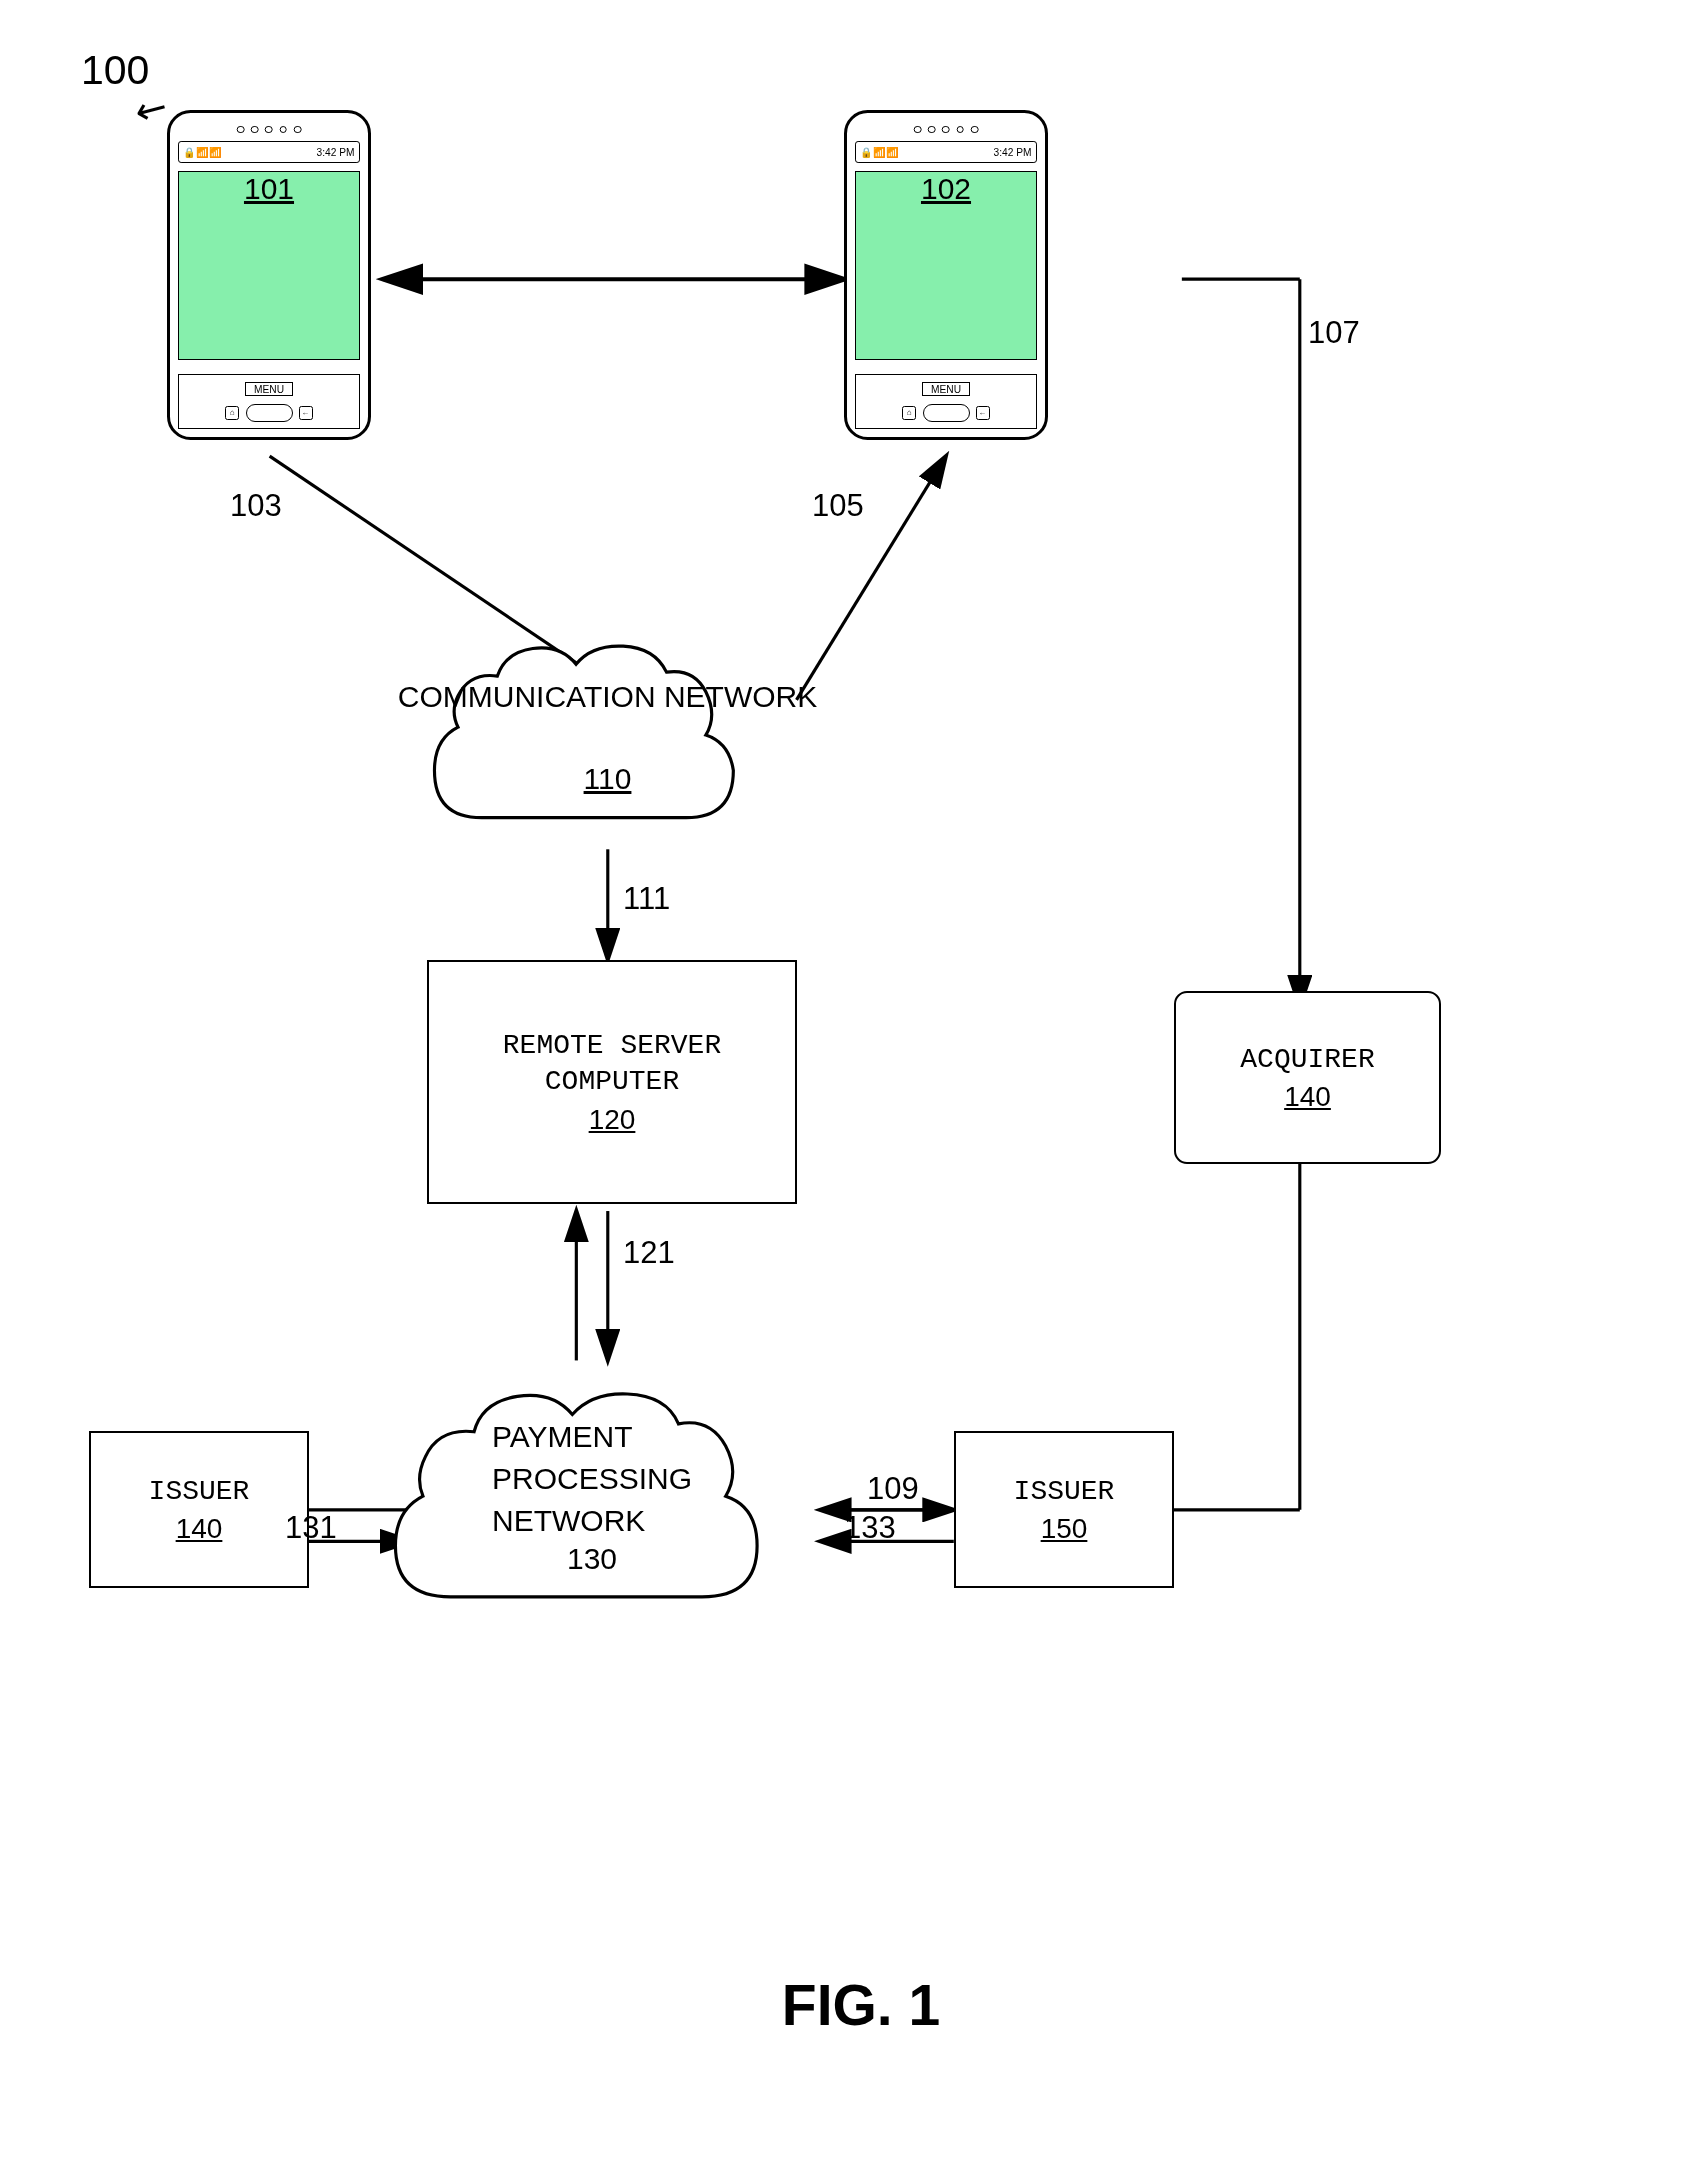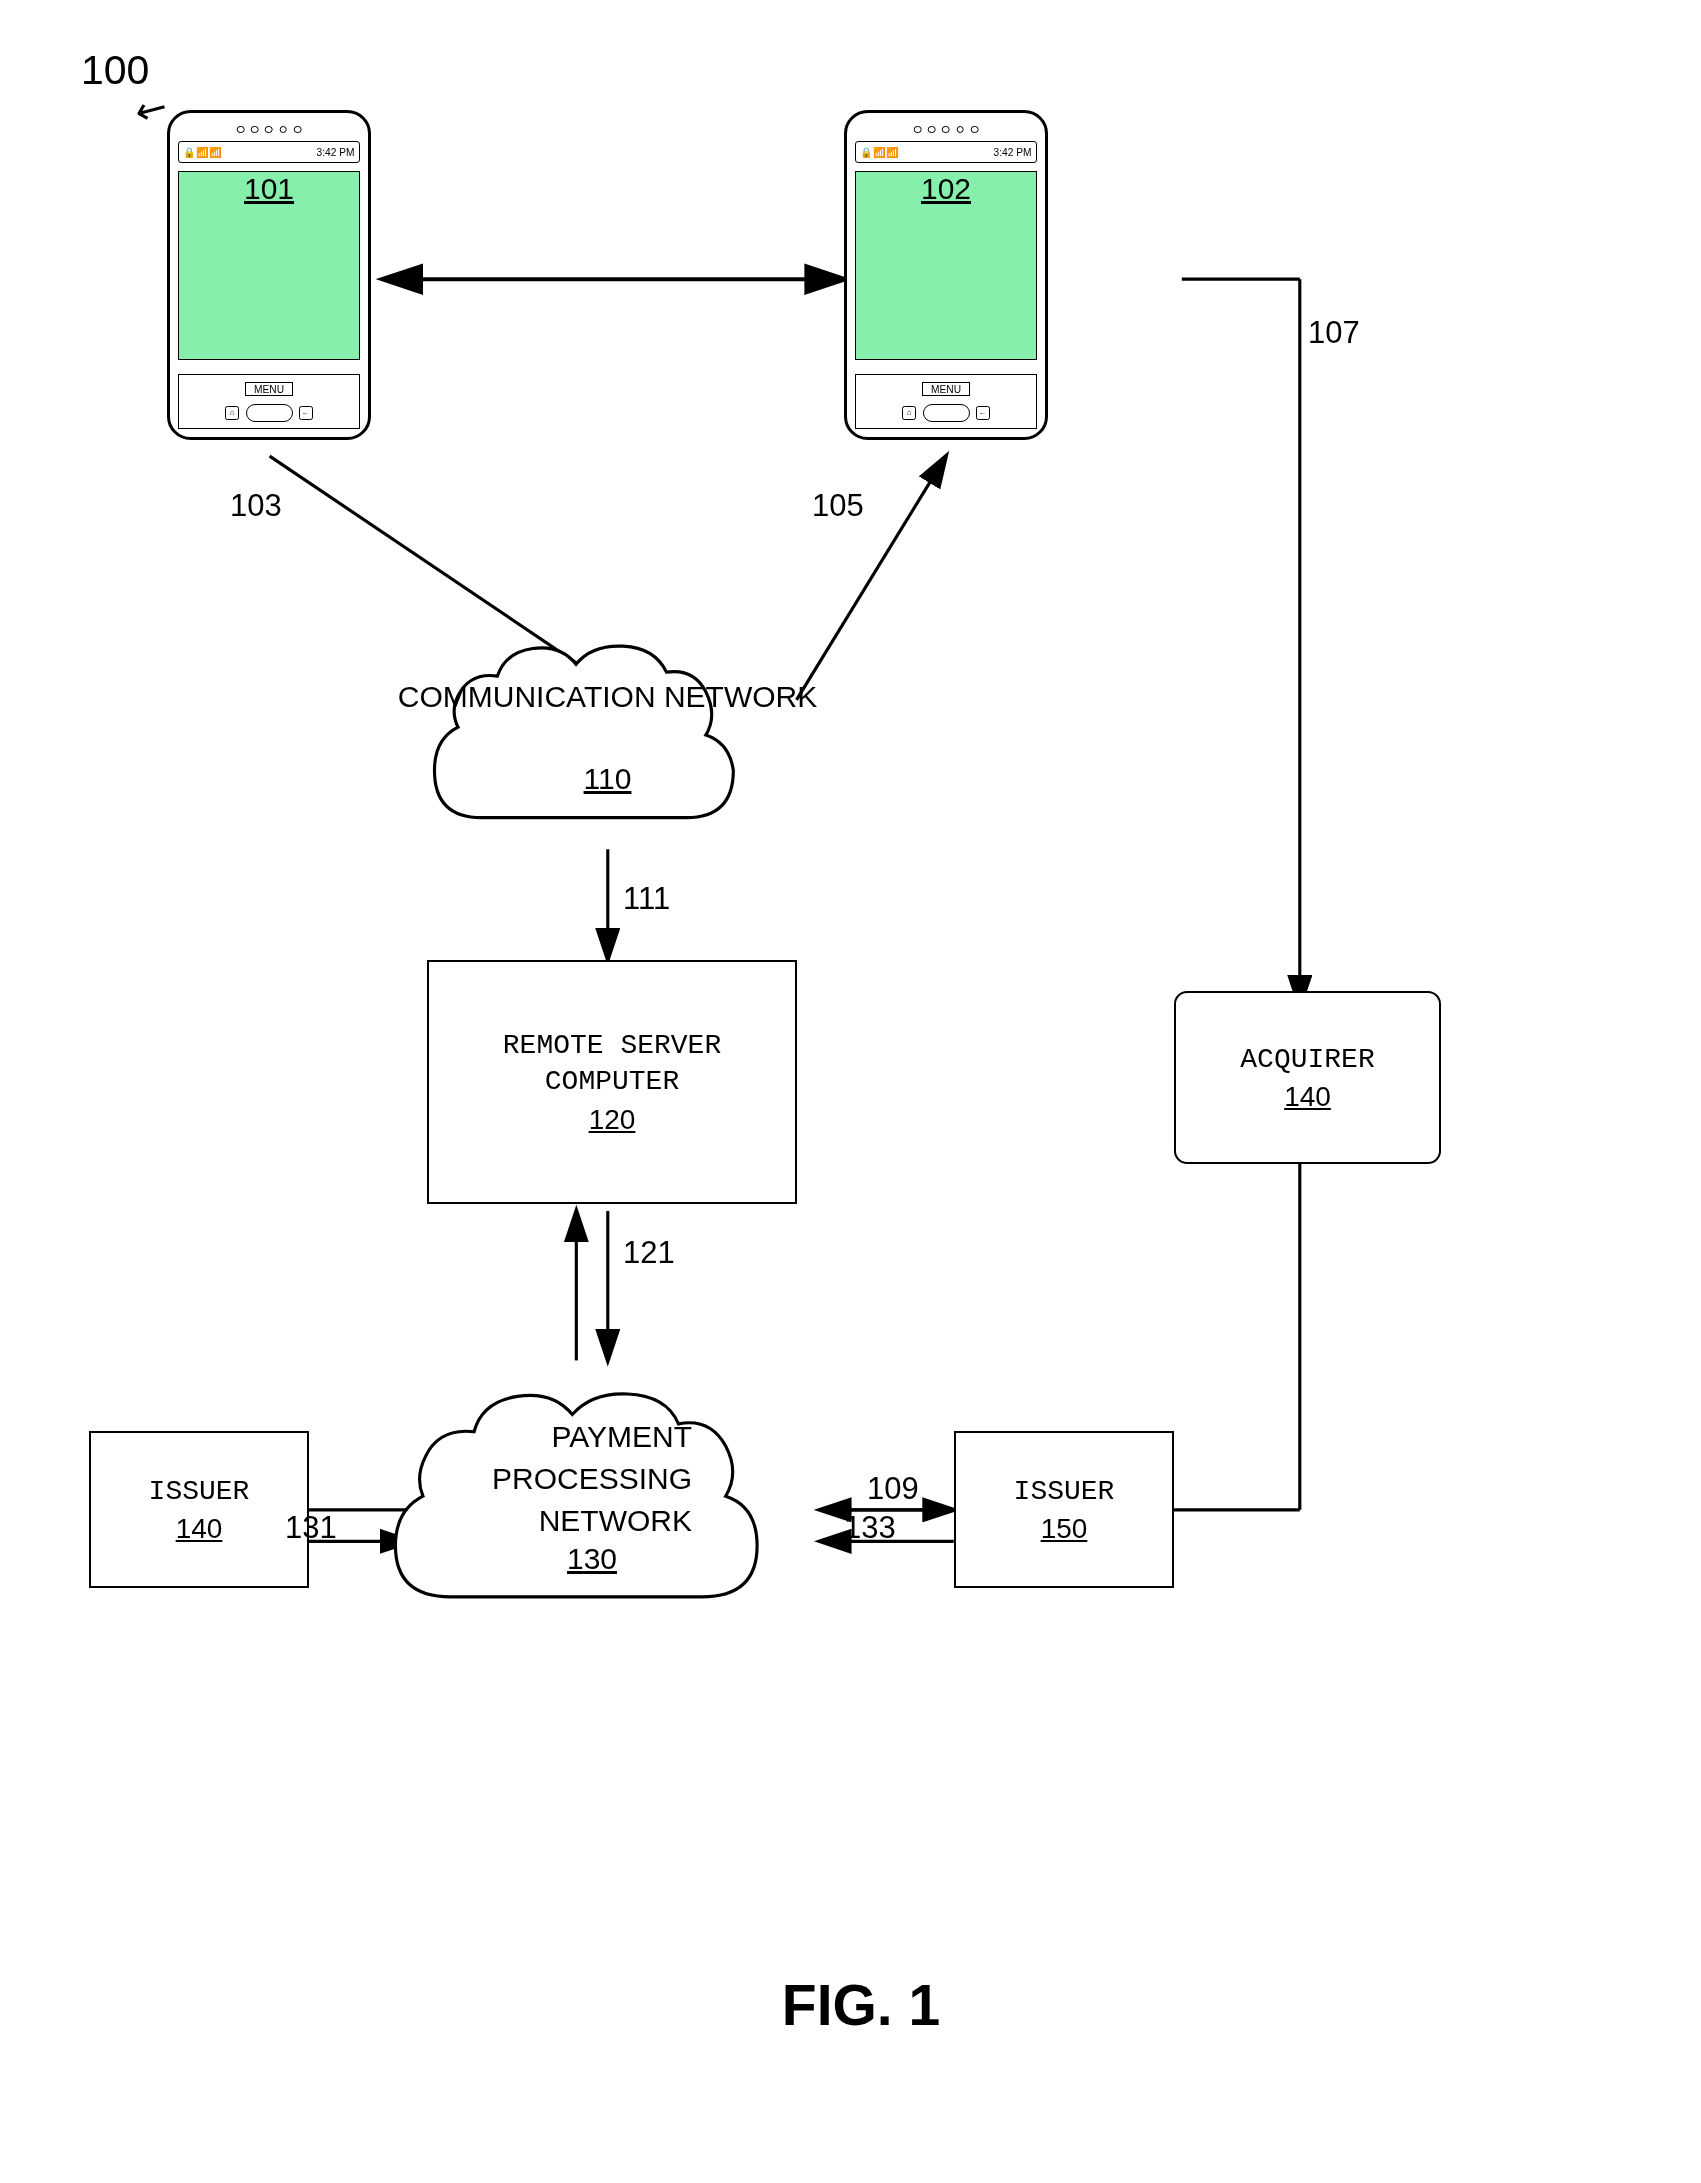--- a/index.html
+++ b/index.html
@@ -345,24 +345,24 @@
                Q 95,95 140,100 
                Q 150,62 195,55 
                Q 240,48 265,78 
                Q 290,50 335,52 
                Q 385,54 400,90 
                Q 440,82 460,118 
                Q 478,152 460,182 
                Q 500,195 500,245 
                Q 500,310 430,310 Z" fill="white" stroke="black" stroke-width="4"></path>
     </svg>
-    <div style="position:absolute; top:63px; left:50%; transform:translateX(-50%); text-align:right; font-size:30px; line-height:1.4; white-space:nowrap;">
+    <div style="position:absolute; top:63px; left:50%; transform:translateX(-50%); text-align:left; font-size:30px; line-height:1.4; white-space:nowrap;">
       PAYMENT<br>PROCESSING<br>NETWORK
     </div>
-    <div style="position:absolute; top:189px; left:50%; transform:translateX(-50%); text-align:right; font-size:30px; text-decoration:underline;">130</div>
+    <div style="position:absolute; top:189px; left:50%; transform:translateX(-50%); text-align:right; font-size:30px; ">130</div>
   </div>
 
   <div class="box" style="left:79px; top:1431px; width:220px; height:157px;">
     <div class="box-label">ISSUER</div>
     <div class="box-ref">140</div>
   </div>
 
   <div class="box" style="left:944px; top:1431px; width:220px; height:157px;">
     <div class="box-label">ISSUER</div>
     <div class="box-ref">150</div>

